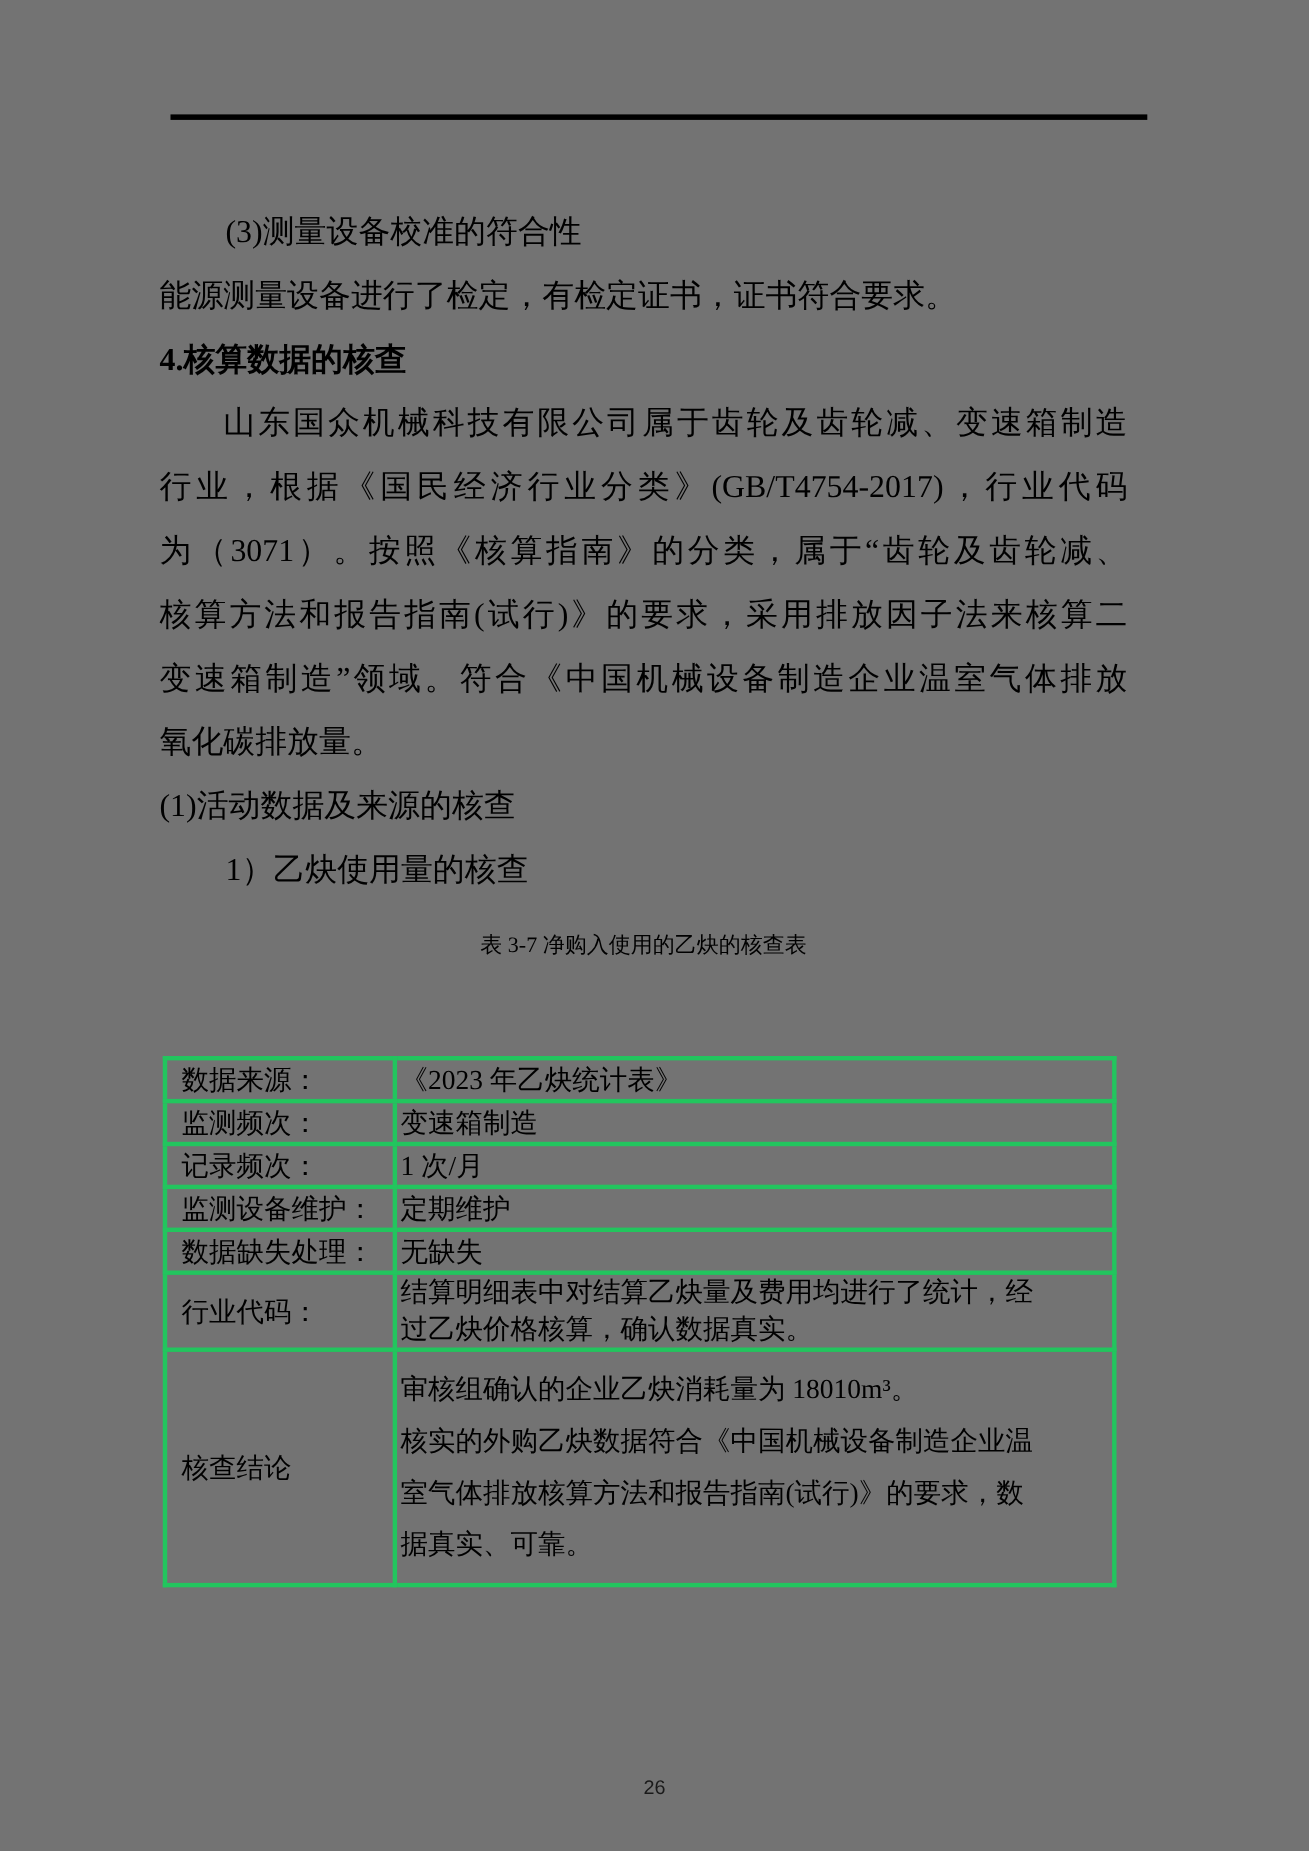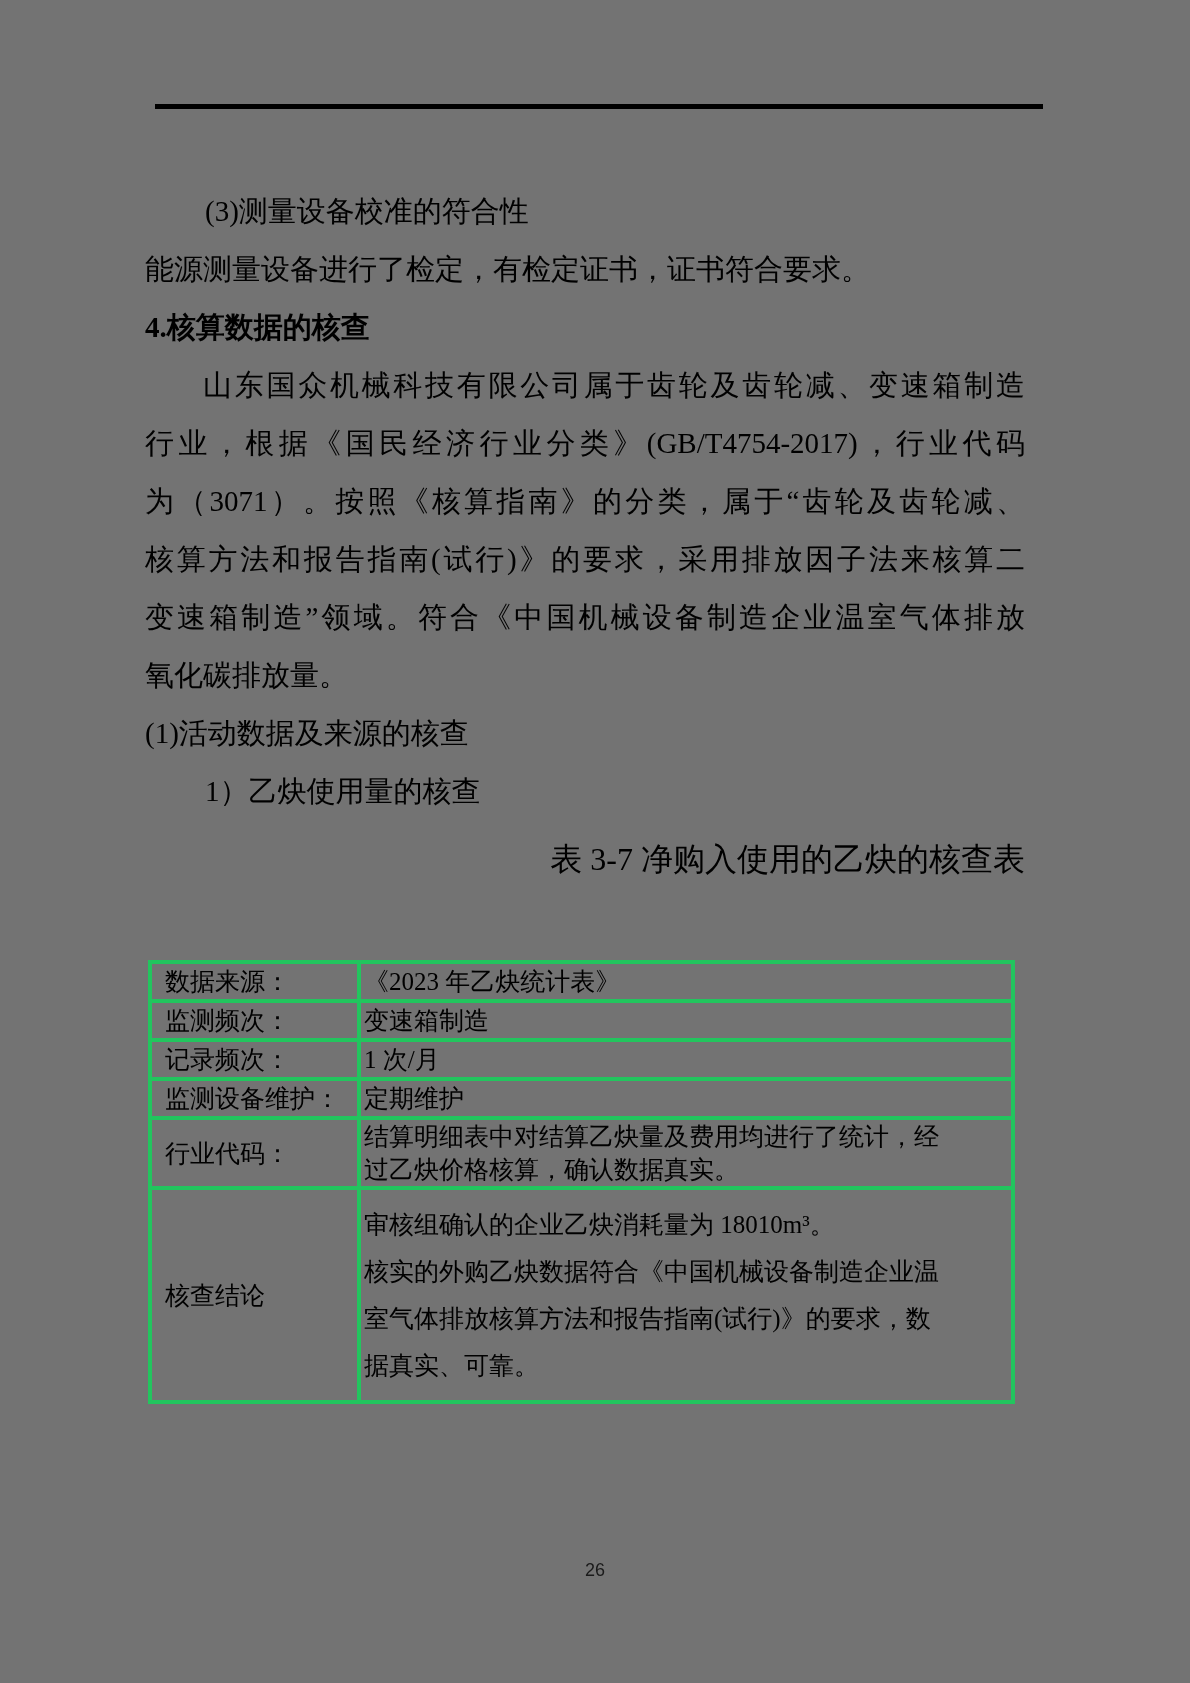--- a/index.html
+++ b/index.html
@@ -35,22 +35,22 @@
   .j {
     white-space: normal;
     text-align: justify;
     text-align-last: justify;
     overflow: hidden;
   }
   .ind { text-indent: 58px; }
   .caption {
     margin-top: 10px;
     height: 58px;
-    text-align: right;
-    font-size: 32px;
+    text-align: center;
+    font-size: 20px;
   }
   table.vtable {
     position: absolute;
     left: 148px;
     top: 960px;
     width: 867px;
     border-collapse: collapse;
     table-layout: fixed;
     font-size: 25px;
     color: #000000;
@@ -72,21 +72,21 @@
     text-align: justify;
   }
   tr.r-single { height: 39px; }
   tr.r-cross { height: 69px; }
   tr.r-cross td.c2 { line-height: 33px; }
   tr.r-conclusion { height: 214px; }
   tr.r-conclusion td.c2 { line-height: 47px; }
   .page-number {
     position: absolute;
     left: 0;
-    top: 1560px;
+    top: 1615px;
     width: 100%;
     text-align: center;
     font-family: "Liberation Sans", "DejaVu Sans", sans-serif;
     font-size: 18px;
     color: #1a1a1a;
   }
 </style>
 </head>
 <body>
 
@@ -120,20 +120,24 @@
         <td class="c2">变速箱制造</td>
       </tr>
       <tr class="r-single">
         <td class="c1">记录频次：</td>
         <td class="c2">1 次/月</td>
       </tr>
       <tr class="r-single">
         <td class="c1">监测设备维护：</td>
         <td class="c2">定期维护</td>
       </tr>
+      <tr class="r-single">
+        <td class="c1">数据缺失处理：</td>
+        <td class="c2">无缺失</td>
+      </tr>
       <tr class="r-cross">
         <td class="c1">行业代码：</td>
         <td class="c2">结算明细表中对结算乙炔量及费用均进行了统计，经
 过乙炔价格核算，确认数据真实。</td>
       </tr>
       <tr class="r-conclusion">
         <td class="c1">核查结论</td>
         <td class="c2">审核组确认的企业乙炔消耗量为 18010m³。
 核实的外购乙炔数据符合《中国机械设备制造企业温
 室气体排放核算方法和报告指南(试行)》的要求，数

